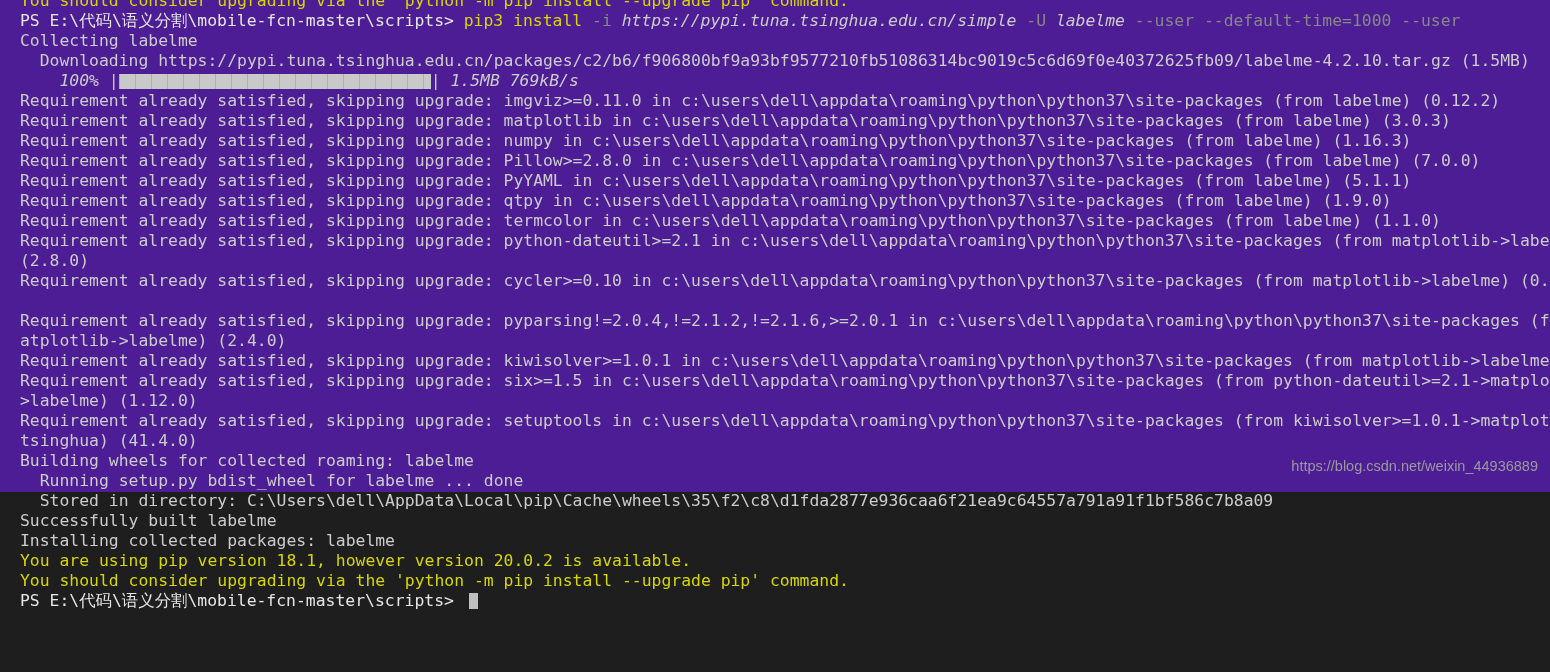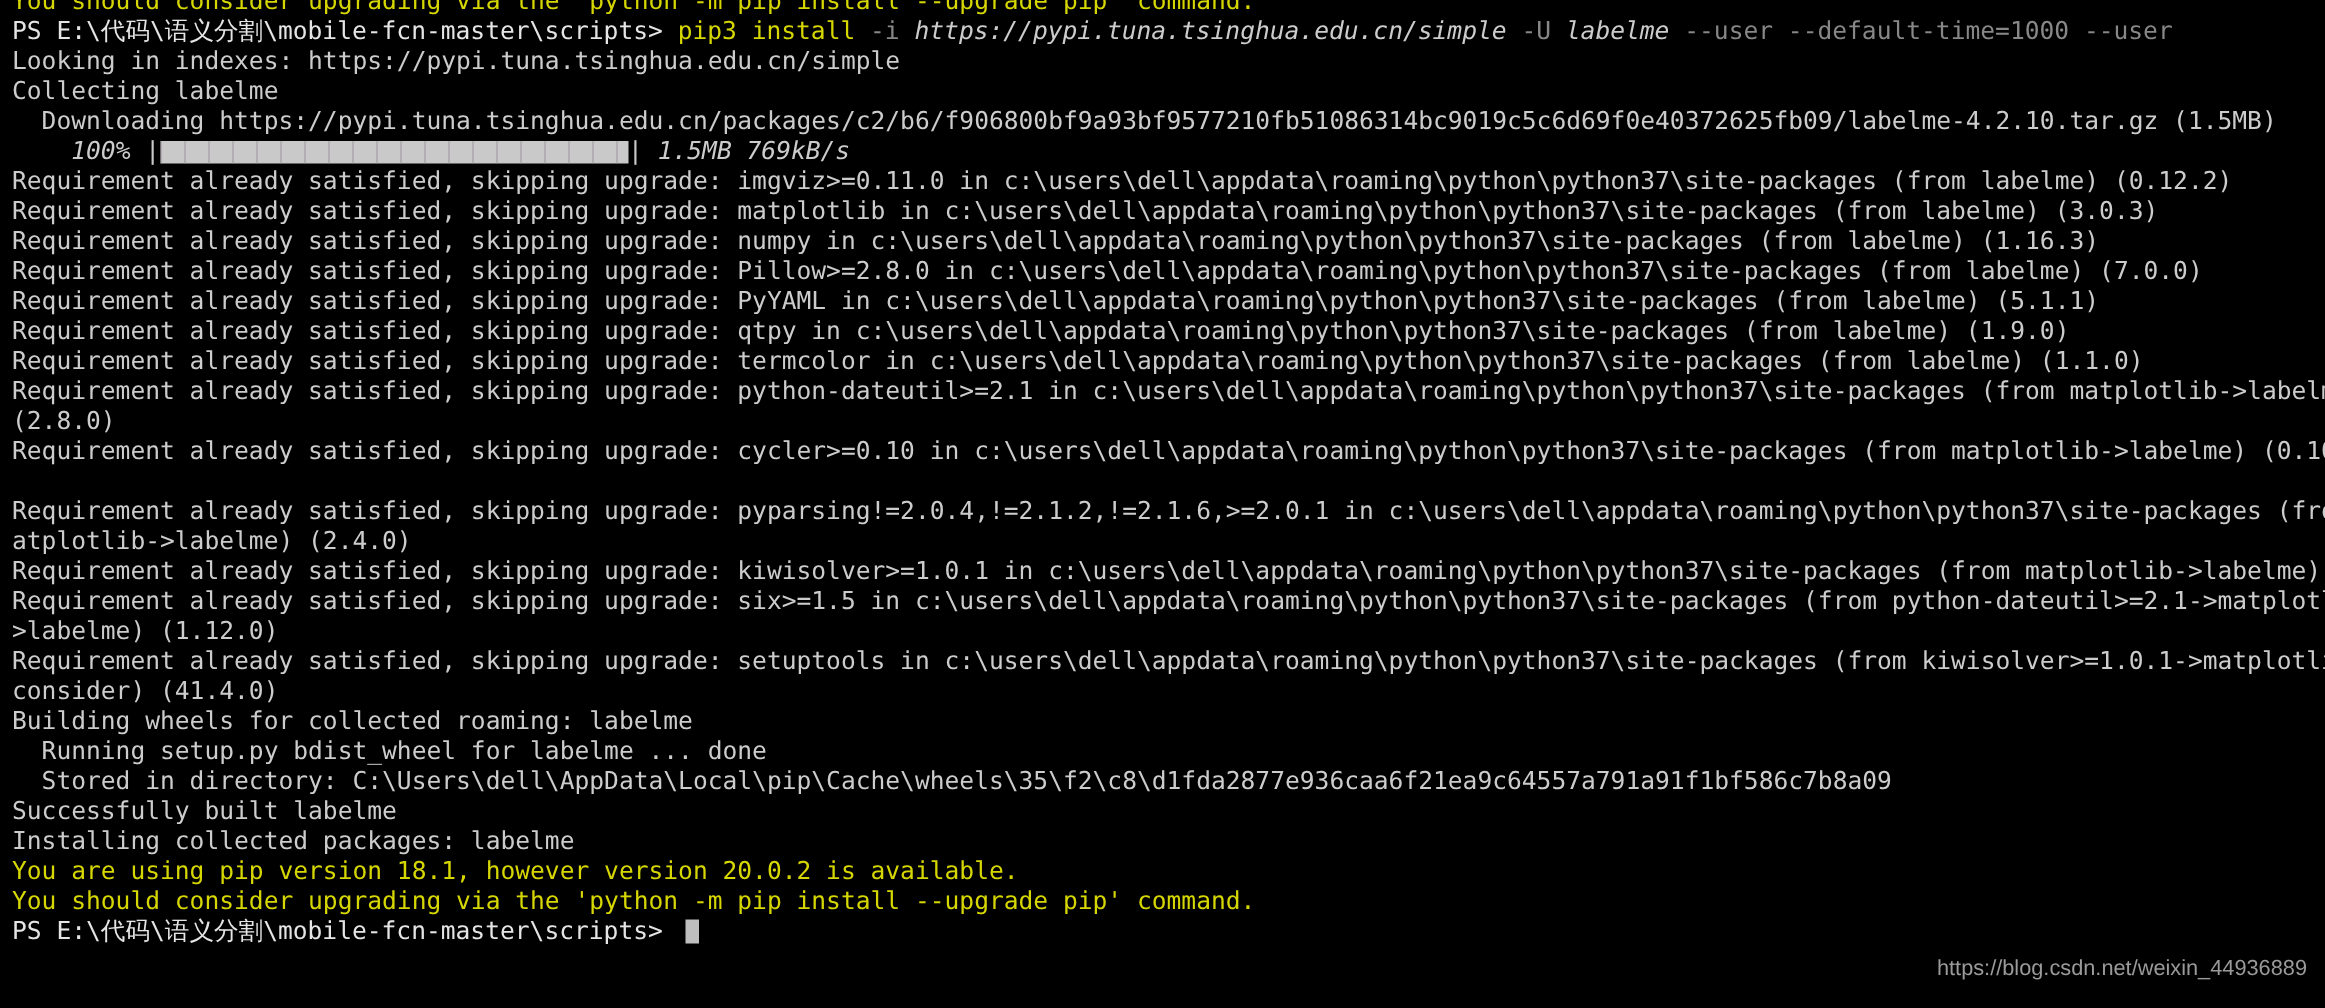--- a/index.html
+++ b/index.html
@@ -9,24 +9,24 @@
   }
   body {
     width: 1550px;
     height: 672px;
     overflow: hidden;
     font-family: "DejaVu Sans Mono", "Liberation Mono", monospace;
   }
   #terminal {
     position: relative;
     width: 1550px;
-    height: 672px;
-    background: #000000;
+    height: 492px;
+    background: #4c1d95;
     box-sizing: border-box;
-    padding: 0 0 0 8px;
+    padding: 0 0 0 20px;
   }
   .line {
     height: 20px;
     line-height: 20px;
     font-size: 16.4px;
     white-space: pre;
     color: #cccccc;
     letter-spacing: 0px;
   }
   .line.clipped-top {
@@ -80,21 +80,20 @@
 </style>
 </head>
 <body>
 
 <div id="terminal">
 
   <div class="line clipped-top"><span class="inner c-yellow">You should consider upgrading via the 'python -m pip install --upgrade pip' command.</span></div>
 
   <div class="line"><span class="c-white">PS </span><span class="c-white">E:\代码\语义分割\mobile-fcn-master\scripts</span><span class="c-white">&gt; </span><span class="c-yellow">pip3 install</span><span class="c-dim"> -i </span><span class="c-default">https://pypi.tuna.tsinghua.edu.cn/simple</span><span class="c-dim"> -U </span><span class="c-default">labelme</span><span class="c-dim"> --user --default-time=1000 --user</span></div>
 
-  <div class="line"><span>Looking in indexes: https://pypi.tuna.tsinghua.edu.cn/simple</span></div>
   <div class="line"><span>Collecting labelme</span></div>
   <div class="line"><span>  Downloading https://pypi.tuna.tsinghua.edu.cn/packages/c2/b6/f906800bf9a93bf9577210fb51086314bc9019c5c6d69f0e40372625fb09/labelme-4.2.10.tar.gz (1.5MB)</span></div>
 
   <div class="line"><span class="c-default">    </span><span class="c-default">100%</span><span class="c-default"> </span><span class="c-bar">|</span><span class="bar-block"></span><span class="c-bar">|</span><span class="c-default"> </span><span class="c-default">1.5MB</span><span class="c-default"> </span><span class="c-default">769kB/s</span></div>
 
   <div class="line"><span>Requirement already satisfied, skipping upgrade: imgviz&gt;=0.11.0 in c:\users\dell\appdata\roaming\python\python37\site-packages (from labelme) (0.12.2)</span></div>
   <div class="line"><span>Requirement already satisfied, skipping upgrade: matplotlib in c:\users\dell\appdata\roaming\python\python37\site-packages (from labelme) (3.0.3)</span></div>
   <div class="line"><span>Requirement already satisfied, skipping upgrade: numpy in c:\users\dell\appdata\roaming\python\python37\site-packages (from labelme) (1.16.3)</span></div>
   <div class="line"><span>Requirement already satisfied, skipping upgrade: Pillow&gt;=2.8.0 in c:\users\dell\appdata\roaming\python\python37\site-packages (from labelme) (7.0.0)</span></div>
   <div class="line"><span>Requirement already satisfied, skipping upgrade: PyYAML in c:\users\dell\appdata\roaming\python\python37\site-packages (from labelme) (5.1.1)</span></div>
@@ -103,21 +102,21 @@
   <div class="line"><span>Requirement already satisfied, skipping upgrade: python-dateutil&gt;=2.1 in c:\users\dell\appdata\roaming\python\python37\site-packages (from matplotlib-&gt;labelme)</span></div>
   <div class="line"><span>(2.8.0)</span></div>
   <div class="line"><span>Requirement already satisfied, skipping upgrade: cycler&gt;=0.10 in c:\users\dell\appdata\roaming\python\python37\site-packages (from matplotlib-&gt;labelme) (0.10.0)</span></div>
   <div class="line blank"><span></span></div>
   <div class="line"><span>Requirement already satisfied, skipping upgrade: pyparsing!=2.0.4,!=2.1.2,!=2.1.6,&gt;=2.0.1 in c:\users\dell\appdata\roaming\python\python37\site-packages (from m</span></div>
   <div class="line"><span>atplotlib-&gt;labelme) (2.4.0)</span></div>
   <div class="line"><span>Requirement already satisfied, skipping upgrade: kiwisolver&gt;=1.0.1 in c:\users\dell\appdata\roaming\python\python37\site-packages (from matplotlib-&gt;labelme) (1.</span></div>
   <div class="line"><span>Requirement already satisfied, skipping upgrade: six&gt;=1.5 in c:\users\dell\appdata\roaming\python\python37\site-packages (from python-dateutil&gt;=2.1-&gt;matplotlib-</span></div>
   <div class="line"><span>&gt;labelme) (1.12.0)</span></div>
   <div class="line"><span>Requirement already satisfied, skipping upgrade: setuptools in c:\users\dell\appdata\roaming\python\python37\site-packages (from kiwisolver&gt;=1.0.1-&gt;matplotlib-&gt;</span></div>
-  <div class="line"><span>consider) (41.4.0)</span></div>
+  <div class="line"><span>tsinghua) (41.4.0)</span></div>
   <div class="line"><span>Building wheels for collected roaming: labelme</span></div>
   <div class="line"><span>  Running setup.py bdist_wheel for labelme ... done</span></div>
   <div class="line"><span>  Stored in directory: C:\Users\dell\AppData\Local\pip\Cache\wheels\35\f2\c8\d1fda2877e936caa6f21ea9c64557a791a91f1bf586c7b8a09</span></div>
   <div class="line"><span>Successfully built labelme</span></div>
   <div class="line"><span>Installing collected packages: labelme</span></div>
 
   <div class="line"><span class="c-yellow">You are using pip version 18.1, however version 20.0.2 is available.</span></div>
   <div class="line"><span class="c-yellow">You should consider upgrading via the 'python -m pip install --upgrade pip' command.</span></div>
 
   <div class="line"><span class="c-white">PS </span><span class="c-white">E:\代码\语义分割\mobile-fcn-master\scripts</span><span class="c-white">&gt; </span><span class="cursor"></span></div>

